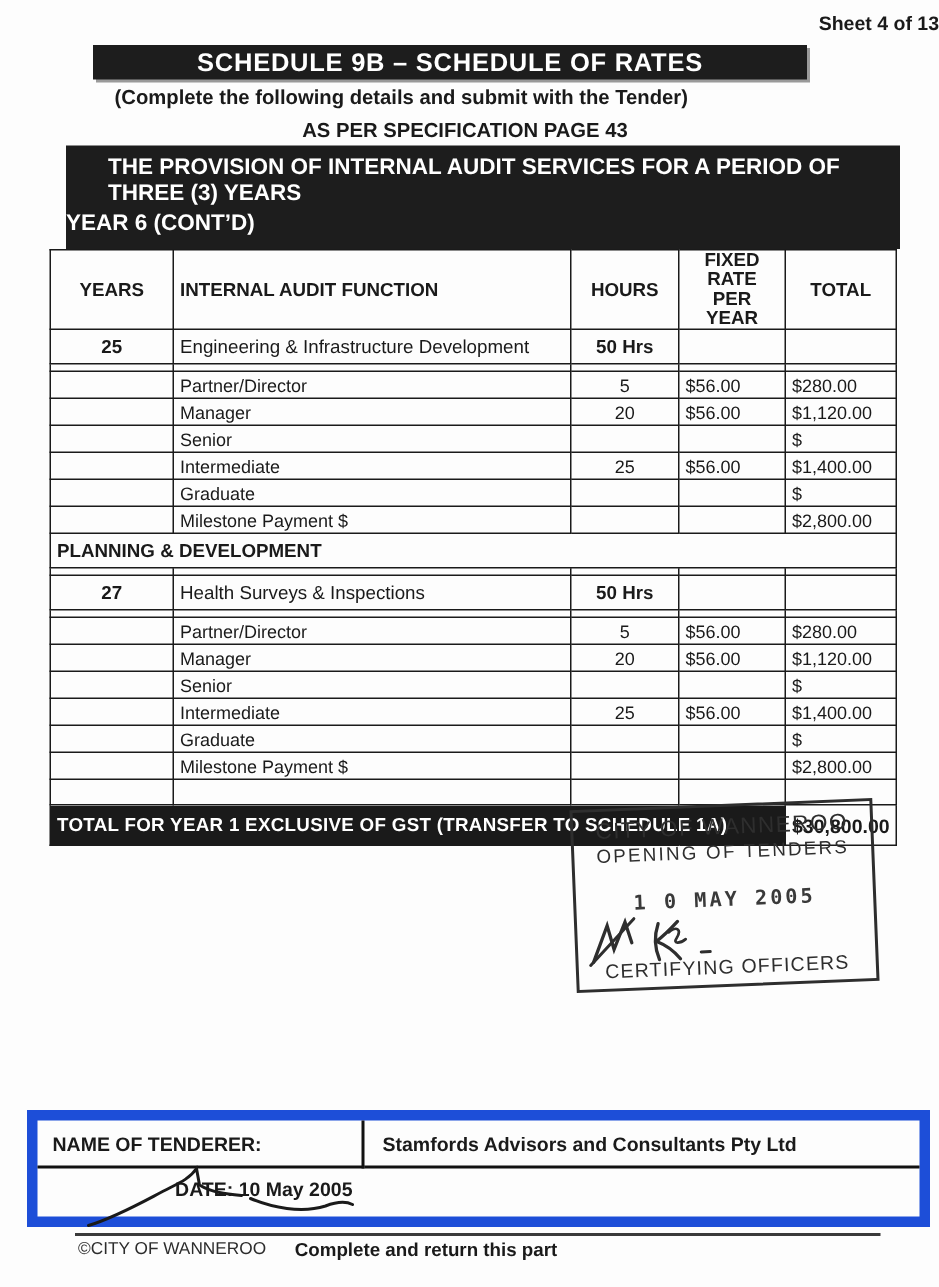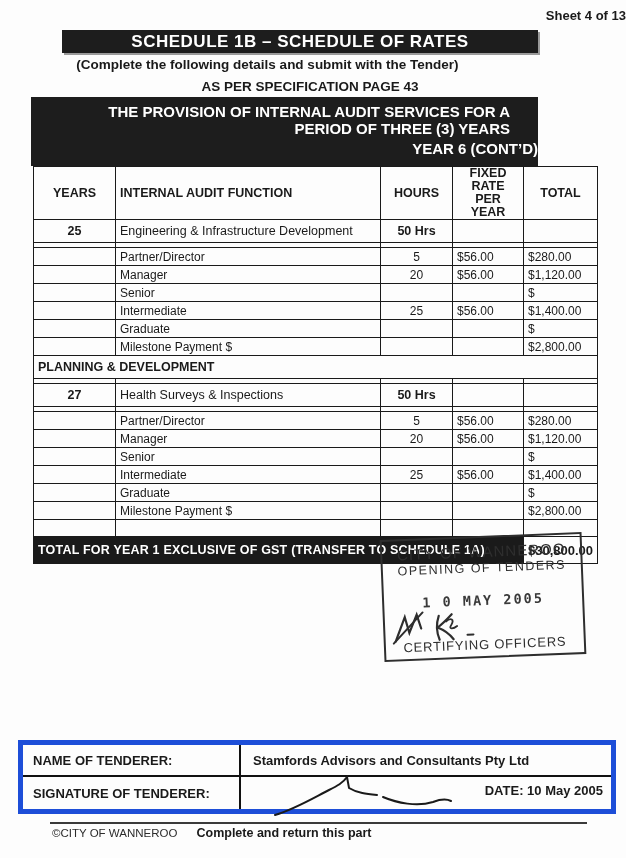--- a/index.html
+++ b/index.html
@@ -22,22 +22,22 @@
   }
   .subtitle1 {
     position:absolute; top:57px; left:0; width:535px; text-align:center;
     font-size:13.5px; font-weight:bold;
   }
   .subtitle2 {
     position:absolute; top:79px; left:0; width:620px; text-align:center;
     font-size:13.5px; font-weight:bold;
   }
   .header-box {
-    position:absolute; left:31px; top:97px; width:507px; height:69px;
-    background:#1d1d1d; color:#ffffff; font-weight:bold; text-align:right;
+    position:absolute; left:44px; top:97px; width:556px; height:69px;
+    background:#1d1d1d; color:#ffffff; font-weight:bold; text-align:left;
   }
   .header-box .line1 { font-size:15px; line-height:17px; padding:6px 28px 0 28px; }
   .header-box .line2 { font-size:15px; margin-top:3px; }
 
   table.rates {
     position:absolute; left:33px; top:166px; width:564px;
     border-collapse:collapse; table-layout:fixed; font-size:12px;
   }
   table.rates td, table.rates th {
     border:1px solid #1a1a1a; padding:0 4px; vertical-align:middle;
@@ -69,21 +69,21 @@
   .stamp .s2 { font-size:12.5px; letter-spacing:1.5px; margin-top:1px; }
   .stamp .sdate {
     font-family:"DejaVu Sans Mono", monospace; font-size:13.5px;
     font-weight:bold; letter-spacing:2px; margin-top:17px; color:#3a3a3a;
   }
   .stamp .sigs { position:absolute; left:6px; top:70px; }
   .stamp .s3 { position:absolute; bottom:4px; left:0; width:100%; font-size:13px; letter-spacing:0.8px; }
 
   .tenderer-box {
     position:absolute; left:18px; top:740px; width:588px; height:64px;
-    border:5px solid #1d4ed8; display:grid;
+    border:7px solid #1d4ed8; display:grid;
     grid-template-columns:218px 1fr; grid-template-rows:1fr 1fr;
   }
   .tenderer-box .cell { display:flex; align-items:center; font-size:13px; font-weight:bold; }
   .tenderer-box .lbl { padding-left:10px; border-right:2px solid #111; }
   .tenderer-box .r1 { border-bottom:2px solid #111; }
   .tenderer-box .name-val { padding-left:12px; }
   .sig-cell { position:relative; }
   .sig-cell .tsig { position:absolute; left:30px; top:-2px; }
   .sig-cell .date { position:absolute; right:8px; top:6px; font-size:13px; font-weight:bold; }
 
@@ -92,21 +92,21 @@
   .footer-center { position:absolute; left:0; top:826px; width:568px; text-align:center; font-size:12.5px; font-weight:bold; }
   .footer-page { position:absolute; left:500px; top:827px; font-size:12px; color:#2c2c2c;margin-top:36px; }
 </style>
 </head>
 <body>
 
 <div class="page">
 
   <div class="sheet-label">Sheet 4 of 13</div>
 
-  <div class="title-bar">SCHEDULE 1B – SCHEDULE OF RATES</div>
+  <div class="title-bar">SCHEDULE 9B – SCHEDULE OF RATES</div>
   <div class="subtitle1">(Complete the following details and submit with the Tender)</div>
   <div class="subtitle2">AS PER SPECIFICATION PAGE 43</div>
 
   <div class="header-box">
     <div class="line1">THE PROVISION OF INTERNAL AUDIT SERVICES FOR A PERIOD OF THREE (3) YEARS</div>
     <div class="line2">YEAR 6 (CONT’D)</div>
   </div>
 
   <table class="rates">
     <colgroup>
@@ -278,21 +278,20 @@
         <path d="M55 12 C 60 8, 64 10, 60 16 C 57 20, 62 20, 66 17" fill="none" stroke="#2e2e2e" stroke-width="1.8" stroke-linecap="round"></path>
         <path d="M76 26 L 82 26" fill="none" stroke="#2e2e2e" stroke-width="2" stroke-linecap="round"></path>
       </svg>
     </div>
     <div class="s3">CERTIFYING OFFICERS</div>
   </div>
 
   <div class="tenderer-box">
     <div class="cell lbl r1">NAME OF TENDERER:</div>
     <div class="cell r1 name-val">Stamfords Advisors and Consultants Pty Ltd</div>
-    <div class="cell lbl">SIGNATURE OF TENDERER:</div>
     <div class="cell sig-cell">
       <span class="tsig">
         <svg width="190" height="44" viewBox="0 0 190 44">
           <path d="M4 40 C 24 34, 44 22, 58 15 C 66 11, 72 8, 76 2 L 78 13 C 86 18, 96 19, 106 20" fill="none" stroke="#1a1a1a" stroke-width="2" stroke-linecap="round"></path>
           <path d="M112 22 C 126 28, 146 32, 162 27 C 170 24, 176 24, 180 26" fill="none" stroke="#1a1a1a" stroke-width="2" stroke-linecap="round"></path>
         </svg>
       </span>
       <span class="date">DATE: 10 May 2005</span>
     </div>
   </div>

